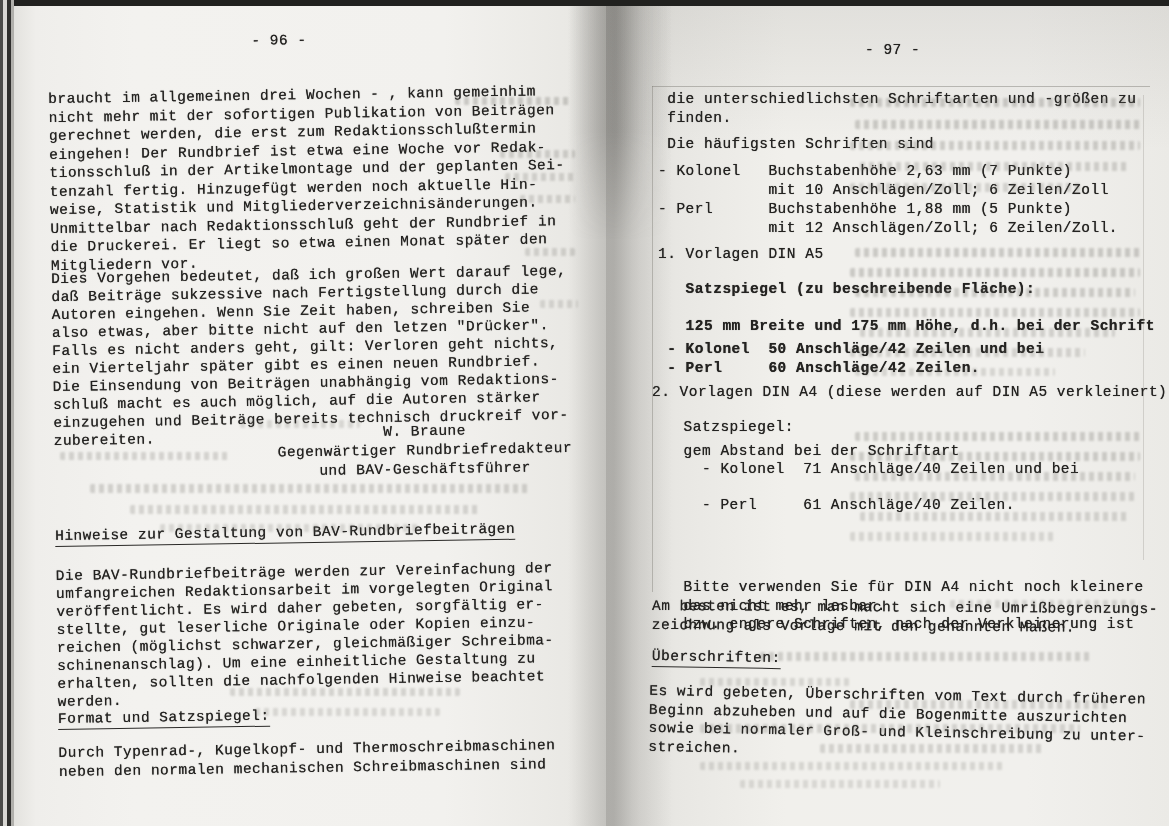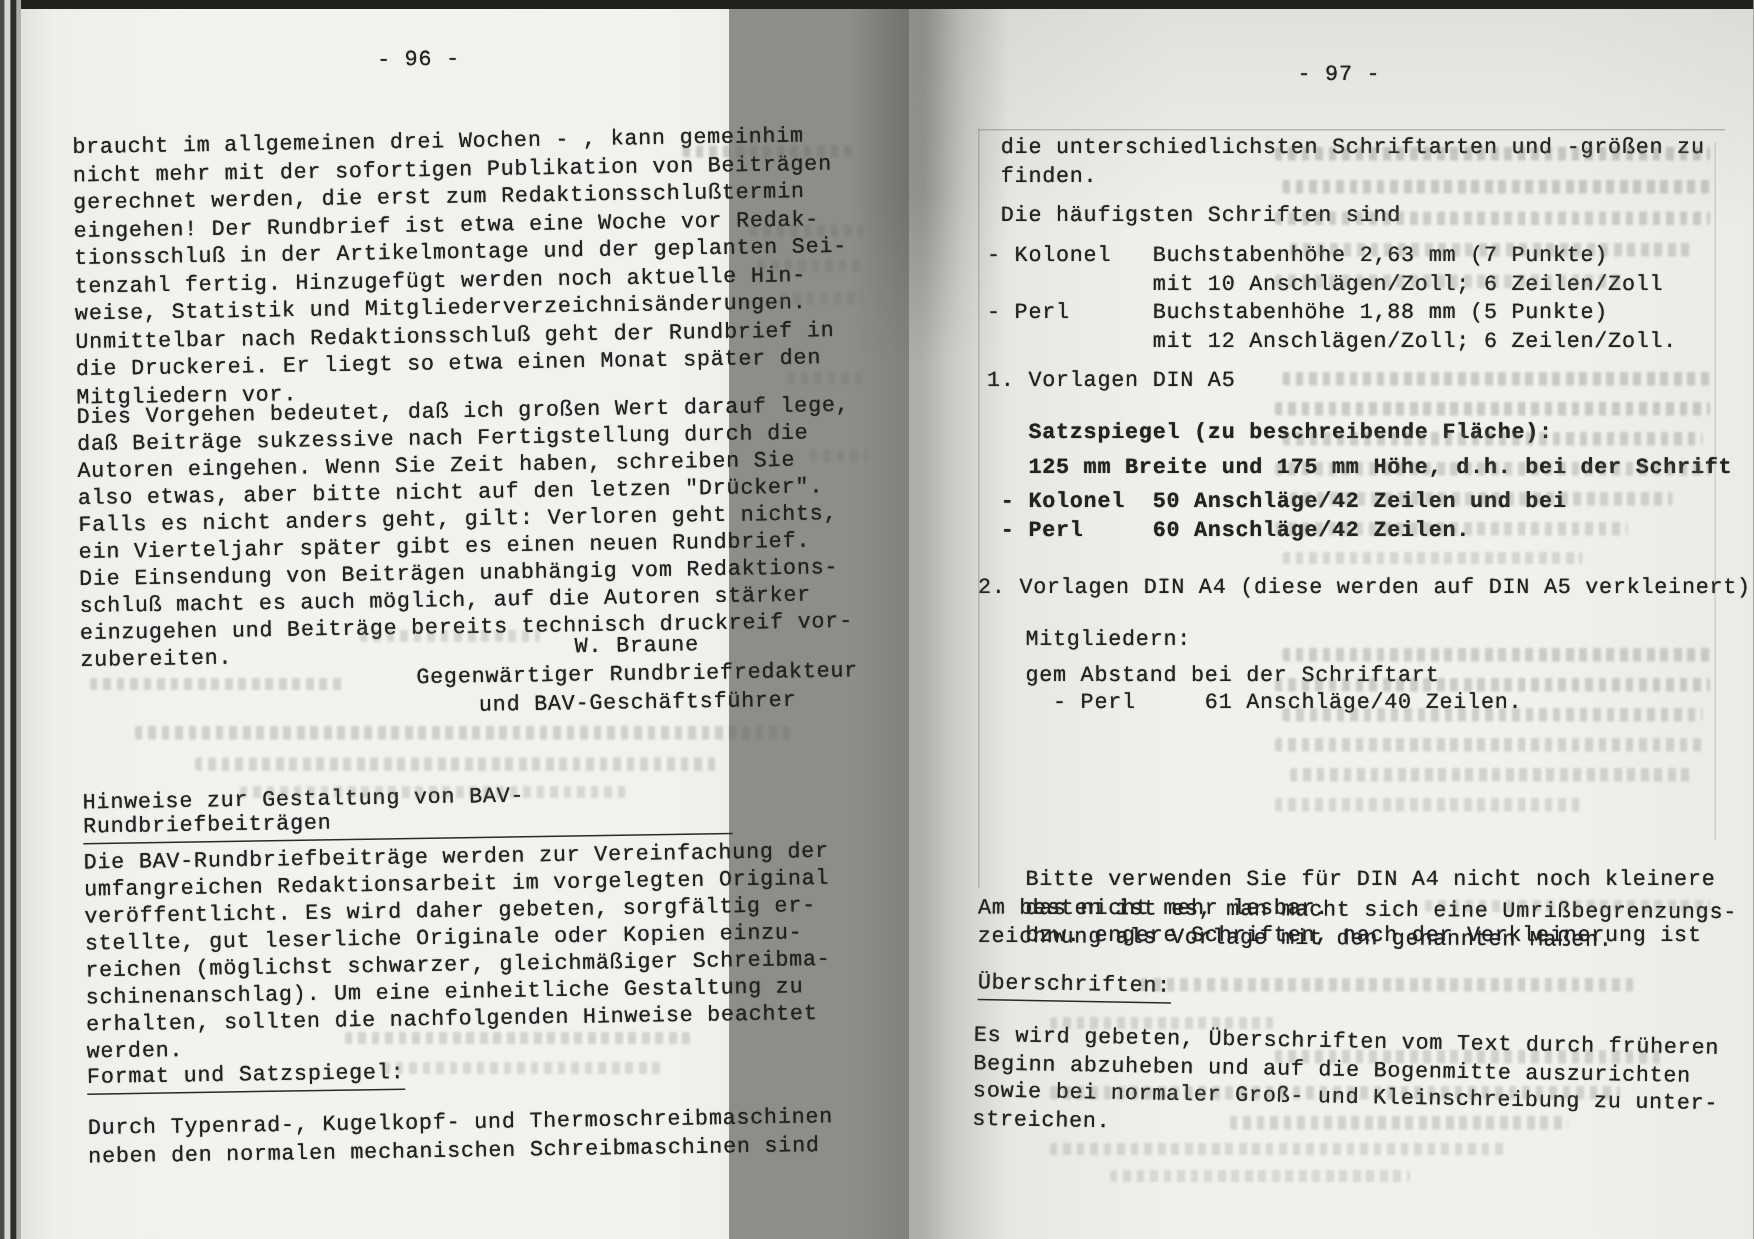--- a/index.html
+++ b/index.html
@@ -5,21 +5,21 @@
   html,body{margin:0;padding:0;}
   body{
     width:1169px;height:826px;overflow:hidden;position:relative;
     background:#8e8d89;
     font-family:"Liberation Mono","DejaVu Sans Mono",monospace;
   }
   .scan{position:absolute;inset:0;}
   
   .page{position:absolute;top:0;height:826px;}
   .page-left{
-    left:14px;width:472px;
+    left:14px;width:592px;
     background:linear-gradient(90deg,#e3e2de 0,#efeeeb 22px,#f3f2ef 120px,#f2f1ee 430px,#e9e8e4 560px,#e2e1dd 100%);
   }
   .page-right{
     left:606px;width:563px;
     background:linear-gradient(90deg,#c6c5c1 0,#dbdad6 26px,#e8e7e3 70px,#f1f0ec 180px,#f1f0ed 420px,#ebeae6 100%);
   }
   .page-right::before{ 
     content:"";position:absolute;left:0;top:0;right:0;height:150px;
     background:linear-gradient(180deg,rgba(150,148,143,.18),rgba(150,148,143,0));
   }
@@ -46,21 +46,21 @@
   .lh185 .ln{line-height:18.5px;}
   .lh18  .ln{line-height:18px;}
   .lh19  .ln{line-height:19px;}
   .tilt-left{transform:rotate(-.9deg);transform-origin:40px 400px;position:absolute;inset:0;}
   .tilt-low{transform:rotate(1deg);transform-origin:52px 648px;position:absolute;inset:0;}
   .tilt-mid{transform:rotate(.35deg);transform-origin:52px 598px;position:absolute;inset:0;}
   .pgnum{font-size:14.5px;}
   .uline{display:inline-block;border-bottom:1.6px solid #2a2927;padding-bottom:2px;}
   .sig{text-align:center;width:320px;}
   
-  .s1g .ln:nth-child(2){margin-top:4px;text-align:center;}
+  .s1g .ln:nth-child(2){margin-top:18px;text-align:center;}
   .s1g .ln:nth-child(3){margin-top:5px;}
   .s2g .ln:nth-child(2){margin-top:5px;}
   .s2g .ln:nth-child(3){margin-top:0;}
   .s2g .ln:nth-child(4){margin-top:17px;}
   
   .bleed{
     position:absolute;pointer-events:none;border-radius:2px;
     background:repeating-linear-gradient(90deg,rgba(108,106,100,.9) 0 5px,rgba(108,106,100,0) 5px 9px);
     filter:blur(.8px);
   }
@@ -138,22 +138,23 @@
         </div>
       <div class="txt" style="left:52px;top:246px;"><span class="ln">1. Vorlagen DIN A5</span></div>
       <div class="txt lh185 s1g" style="left:52px;top:280px;font-weight:bold;">
           <div class="ln">   Satzspiegel (zu beschreibende Fläche):</div>
           <div class="ln">   125 mm Breite und 175 mm Höhe, d.h. bei der Schrift</div>
           <div class="ln"> - Kolonel  50 Anschläge/42 Zeilen und bei</div>
           <div class="ln"> - Perl     60 Anschläge/42 Zeilen.</div>
         </div>
       <div class="txt" style="left:46px;top:384px;"><span class="ln">2. Vorlagen DIN A4 (diese werden auf DIN A5 verkleinert)</span></div>
       <div class="txt lh185 s2g" style="left:50px;top:418px;">
-          <div class="ln">   Mitgliedern:</div>
+          <div class="ln">   Satzspiegel:</div>
           <div class="ln">   gem Abstand bei der Schriftart</div>
+          <div class="ln">     - Kolonel  71 Anschläge/40 Zeilen und bei</div>
           <div class="ln">     - Perl     61 Anschläge/40 Zeilen.</div>
         </div>
       <div class="txt lh185" style="left:50px;top:541px;margin-top:37px;">
           <div class="ln">   Bitte verwenden Sie für DIN A4 nicht noch kleinere</div>
           <div class="ln">   das nicht mehr lesbar.</div>
           <div class="ln">   bzw. engere Schriften, nach der Verkleinerung ist</div>
         </div>
       <div class="tilt-mid">
         <div class="txt lh185" style="left:46px;top:597px;">
             <div class="ln">Am besten ist es, man macht sich eine Umrißbegrenzungs-</div>

